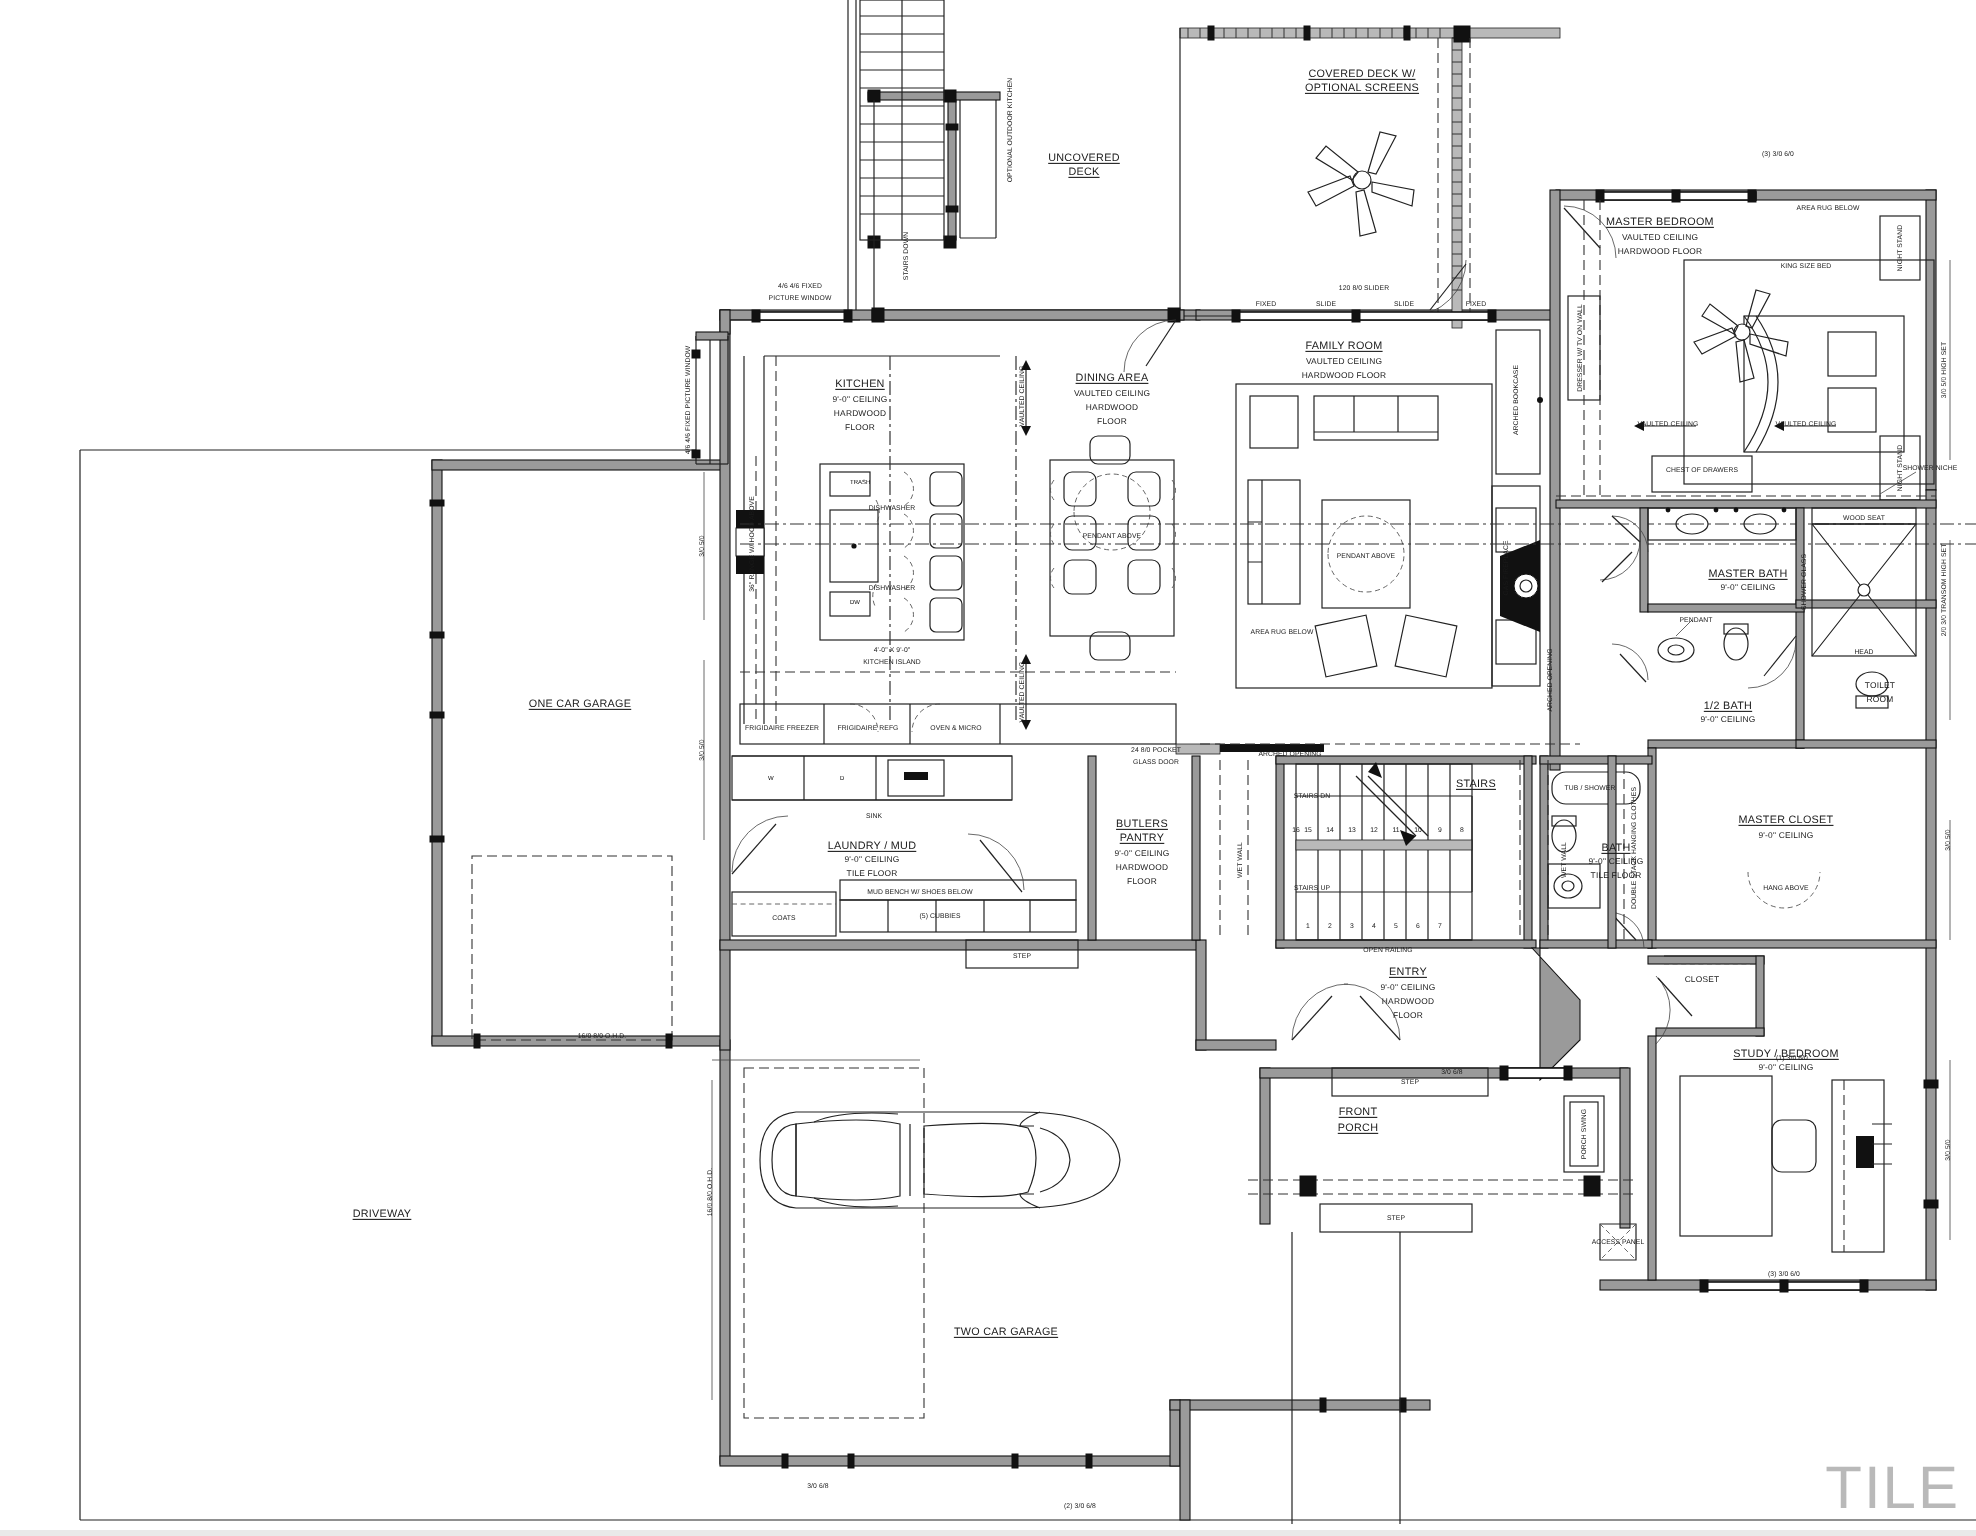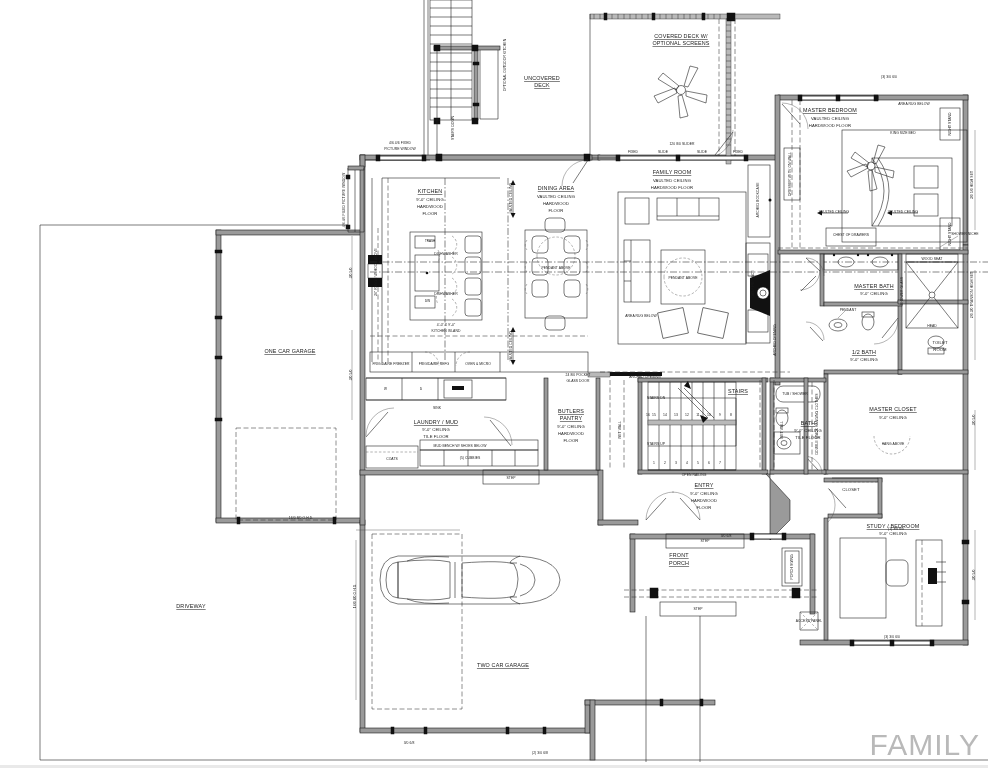--- a/index.html
+++ b/index.html
@@ -773,14 +773,14 @@
         <text class="lbl-xs" x="698" y="415">11</text>
         <text class="lbl-xs" x="687" y="415">12</text>
         <text class="lbl-xs" x="676" y="415">13</text>
         <text class="lbl-xs" x="665" y="415">14</text>
         <text class="lbl-xs" x="654" y="415">15</text>
         <text class="lbl-xs" x="648" y="415">16</text>
       </g>
     </svg>
 </div>
 
-<div id="watermark">FAMILY</div>
+<div id="watermark">TILE</div>
 <div id="underline-bar"></div>
 
 </body></html>

